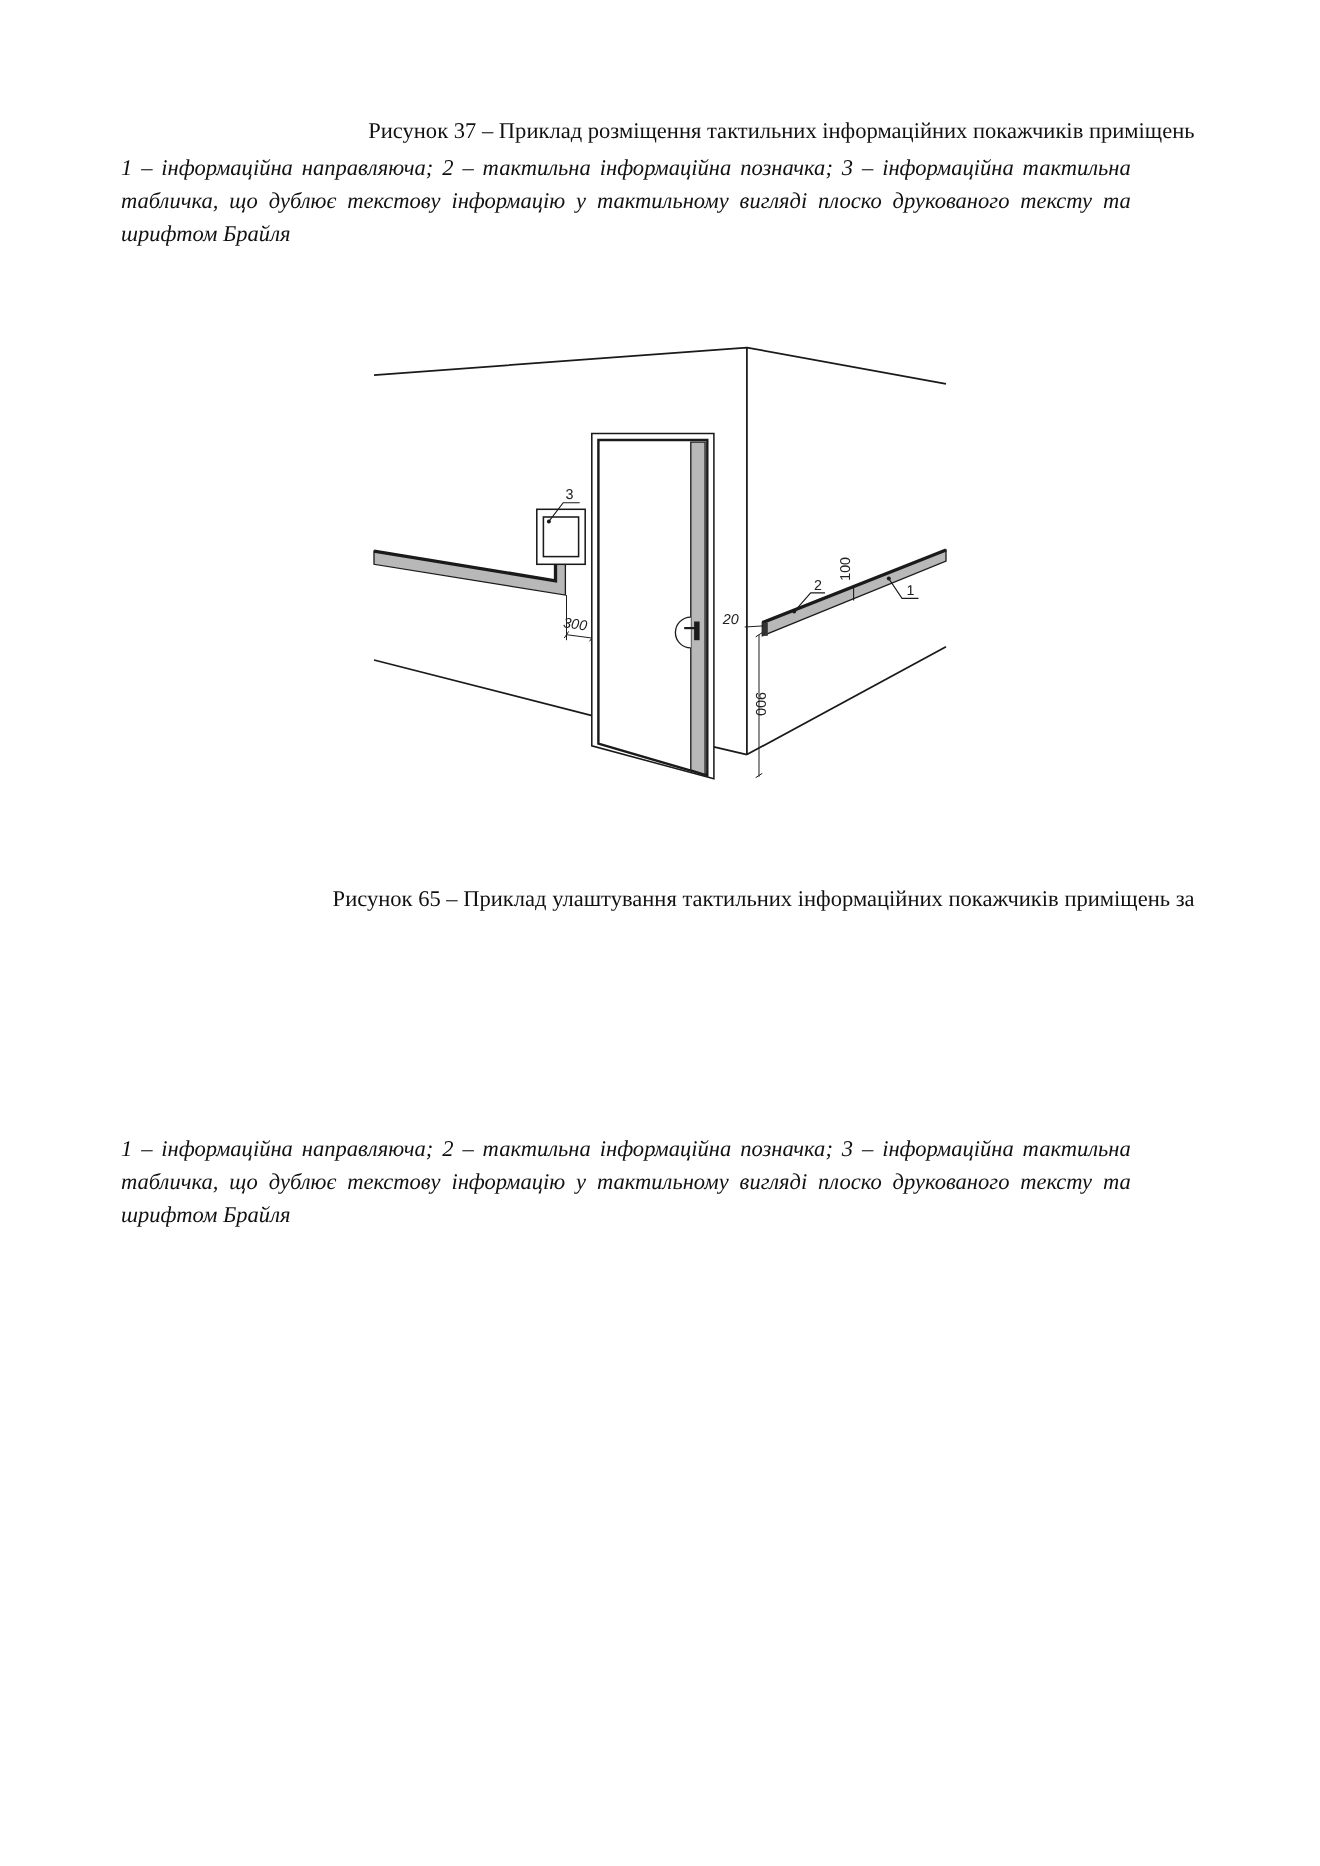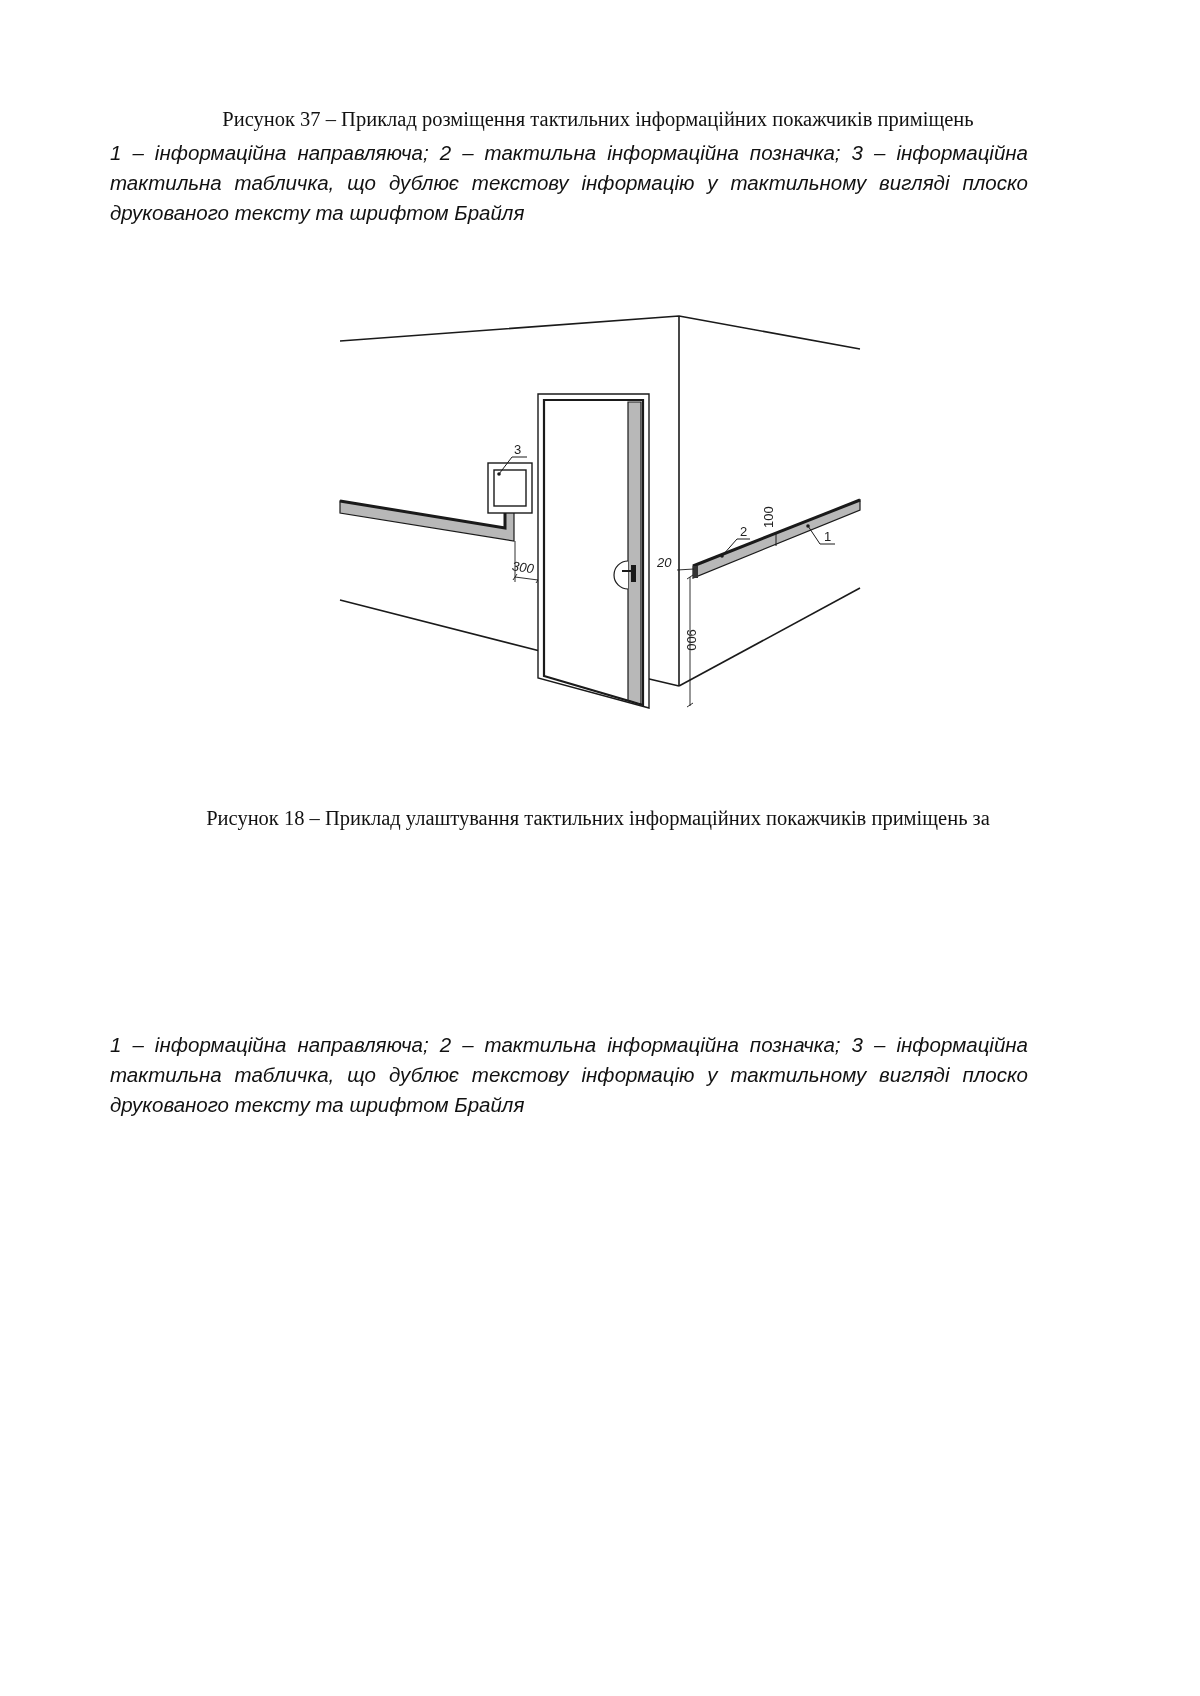--- a/index.html
+++ b/index.html
@@ -1,24 +1,24 @@
 <!DOCTYPE html>
 <html><head>
 <meta charset="utf-8">
 <style>
   html, body { margin: 0; padding: 0; background: #ffffff; }
   body { width: 1200px; height: 1696px; position: relative; overflow: hidden; color: #111; }
   .caption {
-    position: absolute; font-size: 20.5px; line-height: 31px; text-align: center;
+    position: absolute; font-size: 20.5px; line-height: 31px; text-align: right;
     font-family: "Liberation Serif", "DejaVu Serif", serif; color: #111;
   }
   .legend {
     position: absolute; left: 110px; width: 918px; font-size: 20.5px; line-height: 30px;
     font-style: italic; text-align: justify; text-align-last: left;
-    font-family: Liberation Sans, sans-serif; color: #111;
+    font-family: Liberation Serif, serif; color: #111;
   }
   #fig37-caption { left: 110px; width: 976px; top: 104px; }
   #legend-1 { top: 138px; }
   #fig38-caption { left: 110px; width: 976px; top: 803px; }
   #legend-2 { top: 1030px; }
   #figure-drawing { position: absolute; left: 0; top: 0; width: 1200px; height: 760px; }
   #figure-drawing text { font-family: "Liberation Sans", "DejaVu Sans", sans-serif; font-size: 13px; fill: #222; }
 </style>
 </head>
 <body>
@@ -89,16 +89,16 @@
 
   <g stroke="#1a1a1a" stroke-width="0.9" fill="none">
     <line x1="690" y1="577" x2="690" y2="706"></line>
     <line x1="687" y1="579" x2="693" y2="575"></line>
     <line x1="687" y1="707" x2="693" y2="703"></line>
   </g>
   <text x="687" y="640" transform="rotate(90 687 640)" text-anchor="middle">900</text>
 </svg>
 
 <div id="fig38-caption" class="caption">
-  <div>Рисунок 18 – Приклад улаштування тактильних інформаційних покажчиків приміщень за</div>
+  <div>Рисунок 65 – Приклад улаштування тактильних інформаційних покажчиків приміщень за</div>
 </div>
 
 <div id="legend-2" class="legend">1 – інформаційна направляюча; 2 – тактильна інформаційна позначка; 3 – інформаційна тактильна табличка, що дублює текстову інформацію у тактильному вигляді плоско друкованого тексту та шрифтом Брайля</div>
 
 </body></html>

